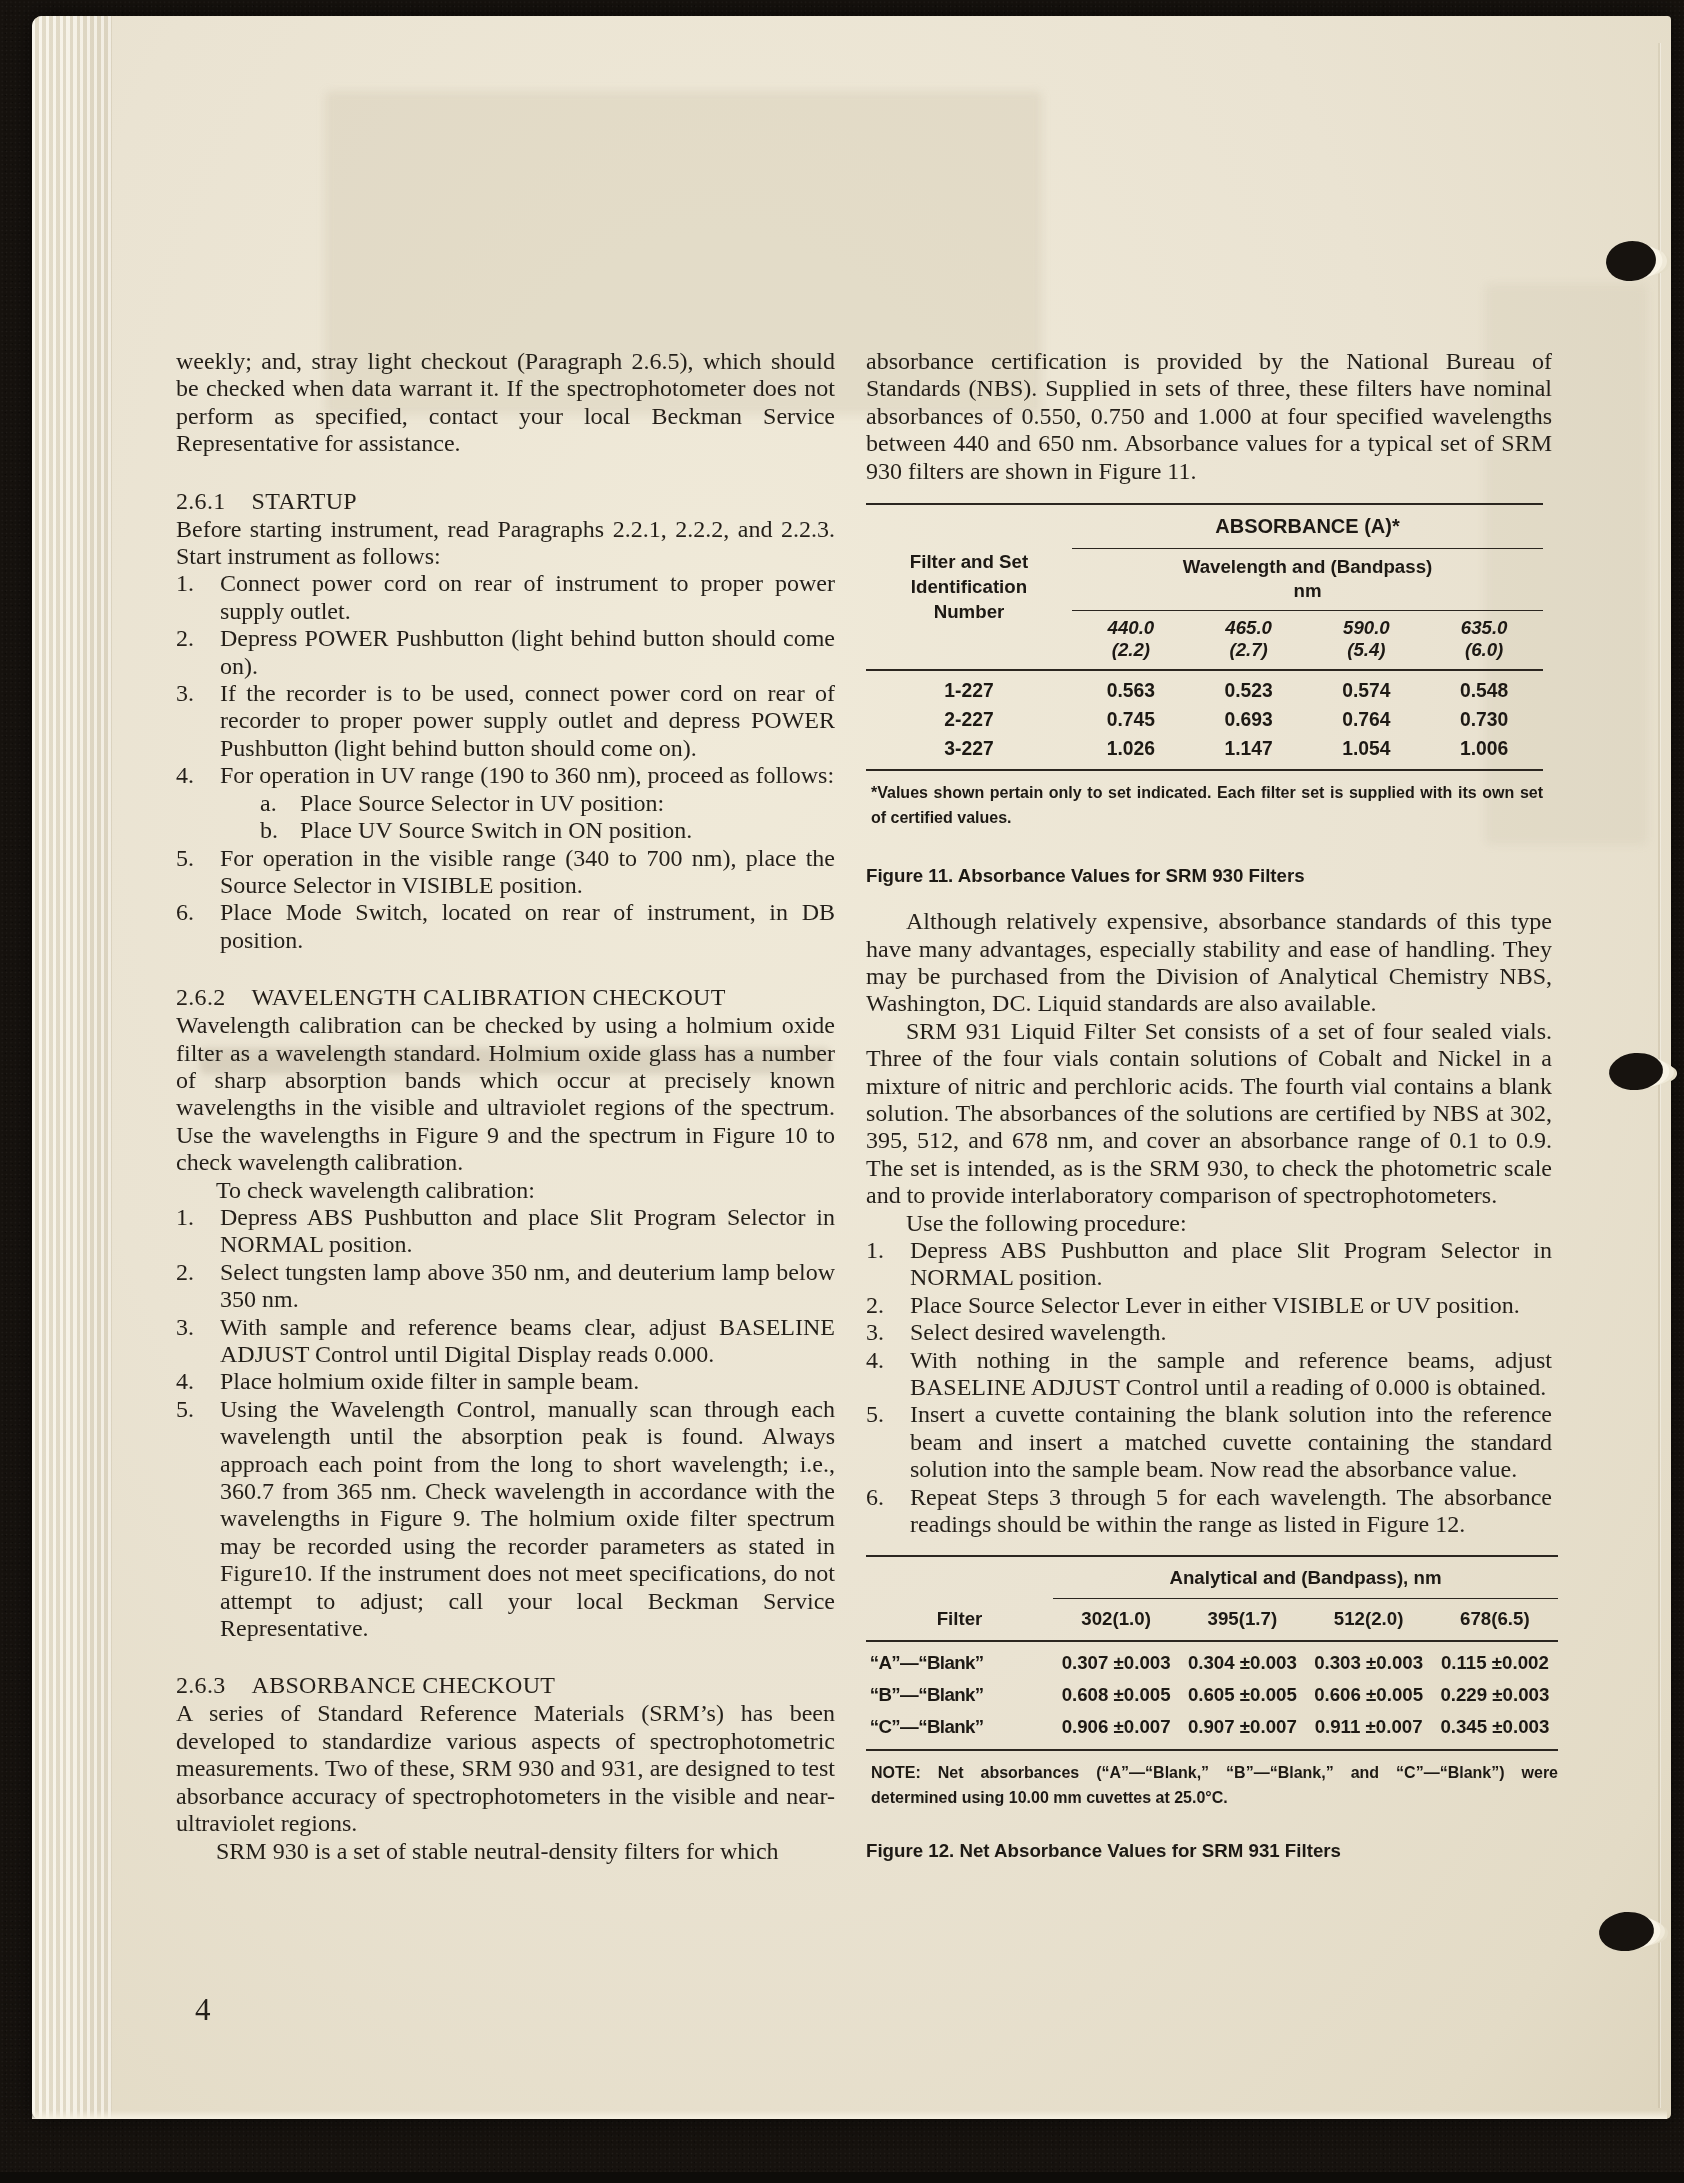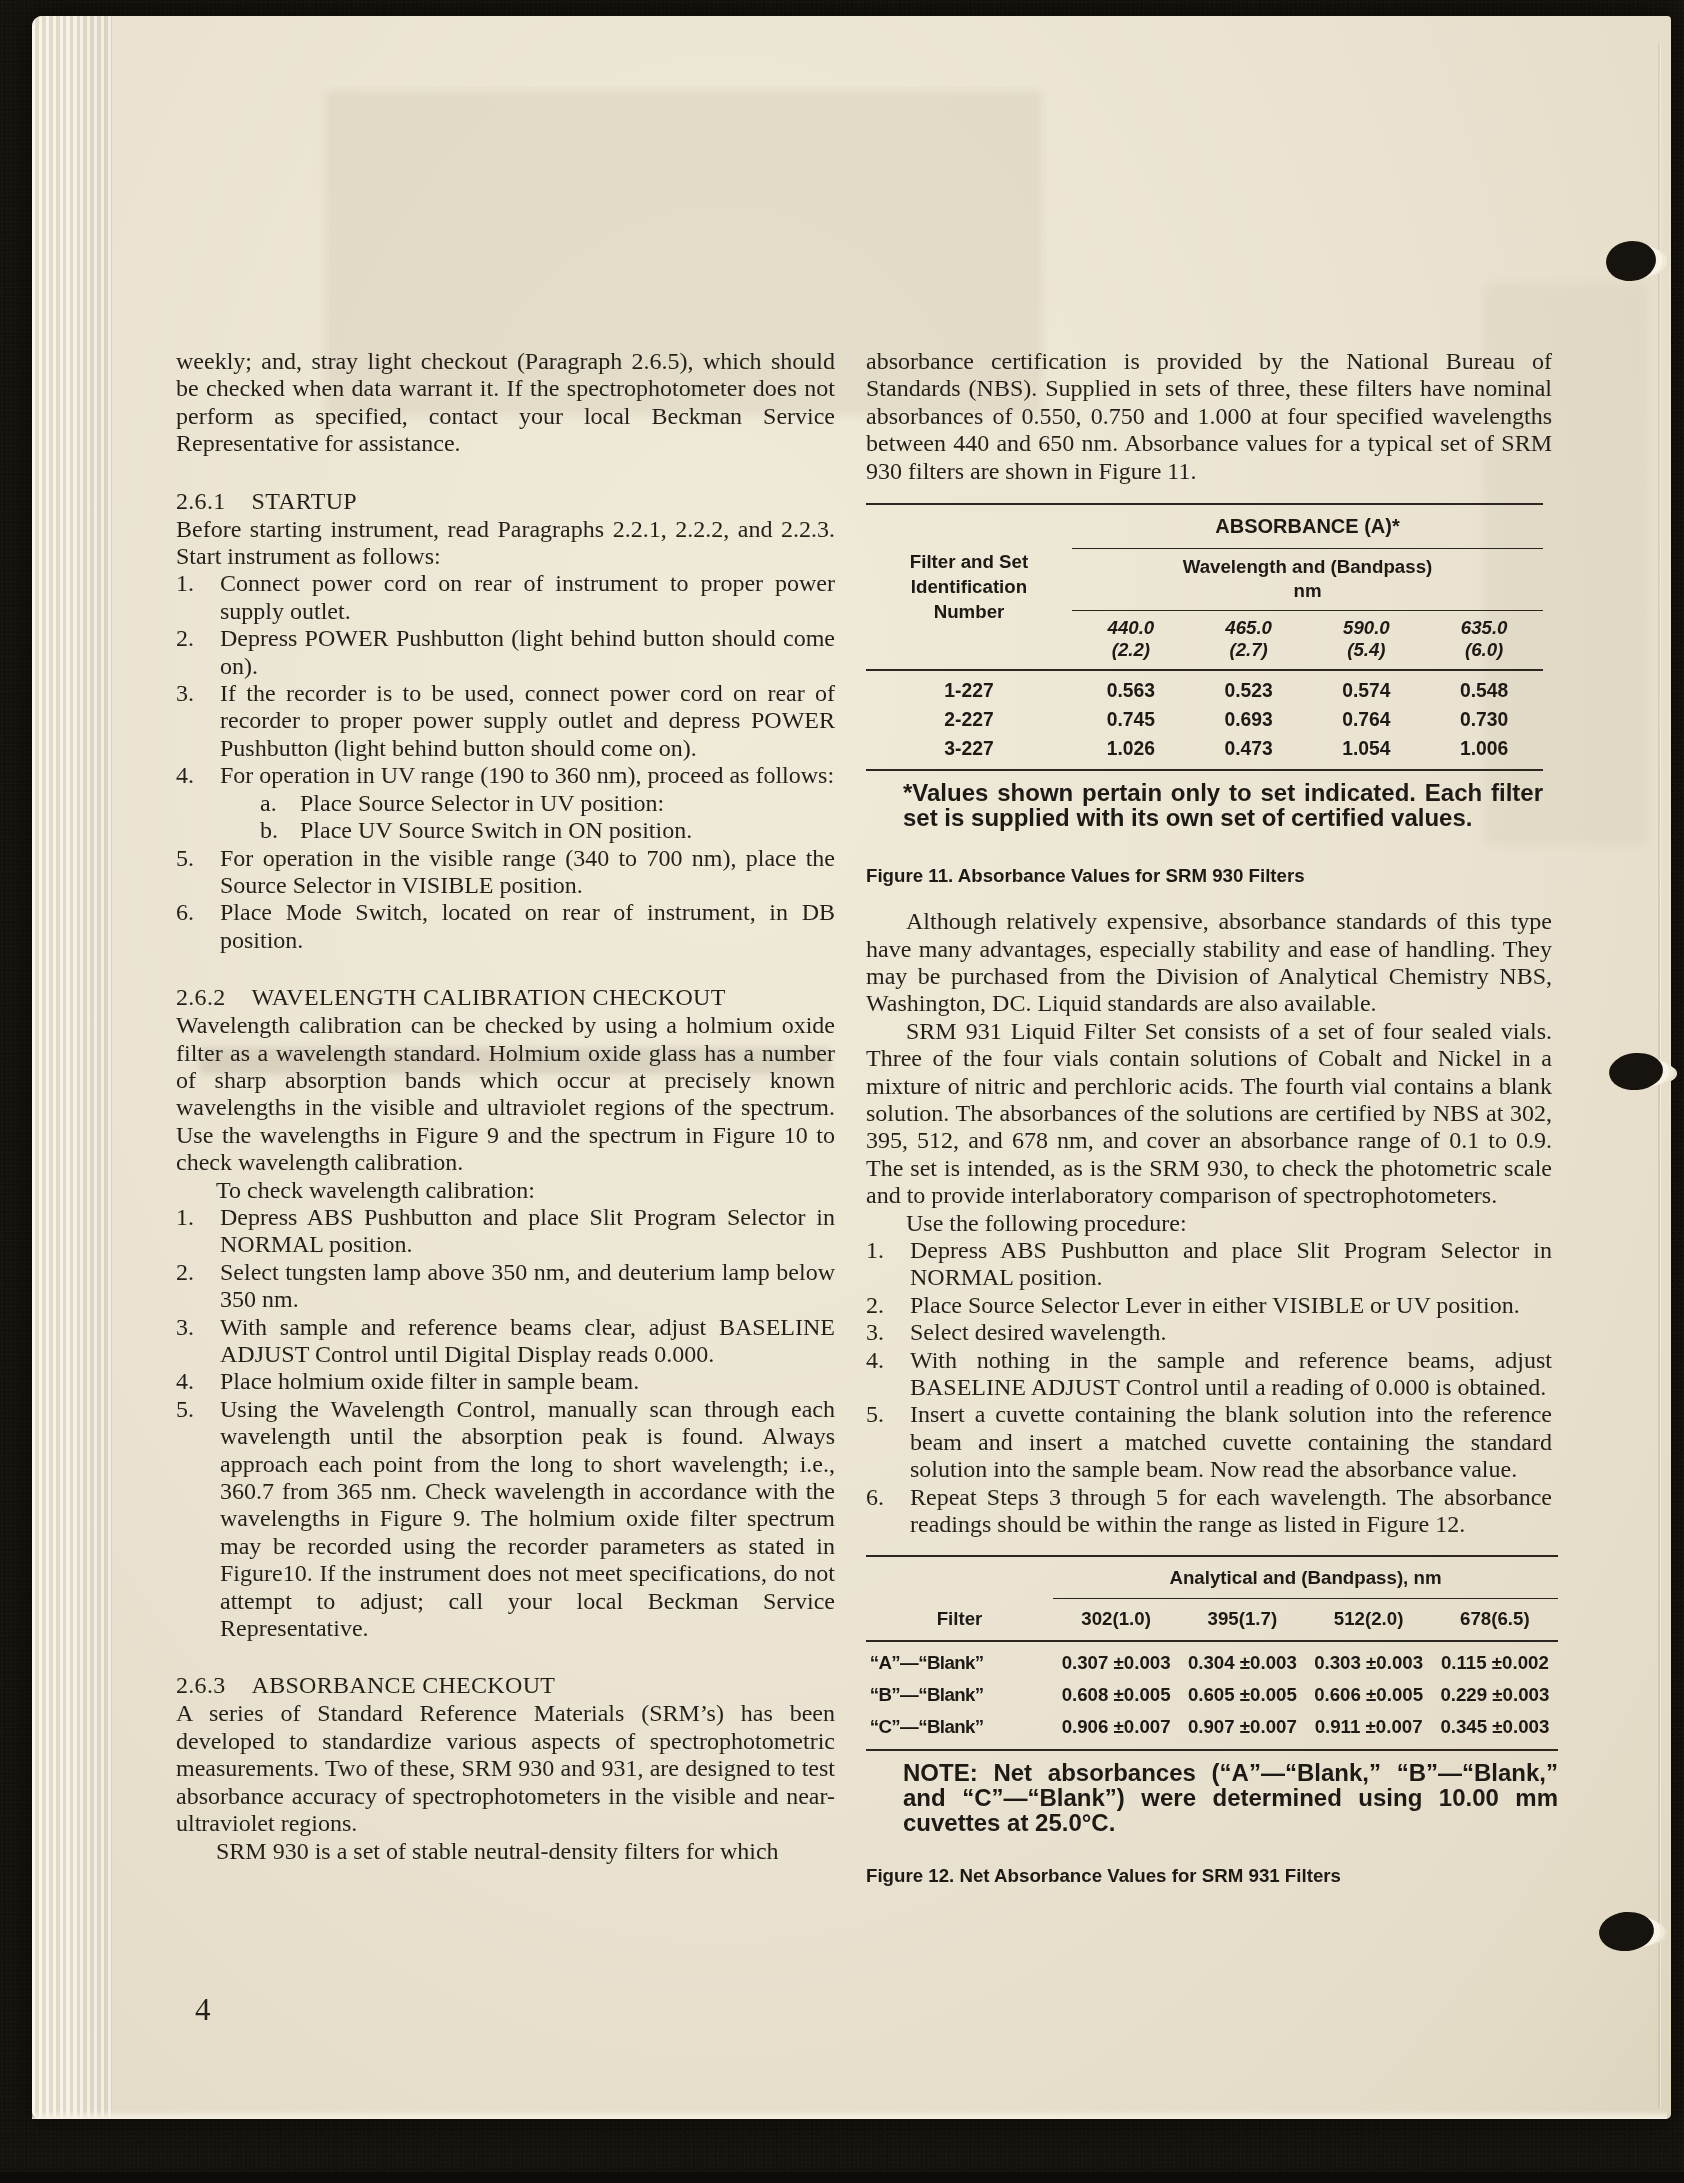--- a/index.html
+++ b/index.html
@@ -70,21 +70,21 @@
   .f11-top{display:grid;grid-template-columns:206px 1fr;}
   .f11-stub{display:flex;flex-direction:column;justify-content:center;align-items:center;
     font-size:18.7px;line-height:25px;text-align:center;}
   .f11-abs{text-align:center;font-size:20px;padding:8.7px 0 7.5px;}
   .f11-wl{text-align:center;font-size:18.7px;line-height:24px;padding:6.2px 0;}
   .f11-cols{display:grid;grid-template-columns:repeat(4,1fr);padding:6.2px 0 7.5px;font-style:italic;}
   .f11-cols div{text-align:center;font-size:18.7px;line-height:22.5px;}
   .f11-row{display:grid;grid-template-columns:206px repeat(4,1fr);font-size:19.3px;line-height:29px;}
   .f11-row div{text-align:center;}
   .f11-rows{padding:5px 0 6.2px;}
-  .fig-footnote{margin-top:8.7px;font-size:24px;line-height:25px;font-weight:bold;text-align:justify;padding-left:5px;margin-left:32px;}
+  .fig-footnote{margin-top:8.7px;font-size:16px;line-height:25px;font-weight:bold;text-align:justify;padding-left:5px;}
   .fig-caption{margin-top:32px;font-size:18.7px;}
 
   
   .fig12{margin-top:16px;width:692px;}
   .f12-header{display:grid;grid-template-columns:187px 1fr;}
   .f12-header .hd{text-align:center;font-size:18.7px;padding:7.5px 0 6.2px;border-bottom:1.9px solid #2b2620;}
   .f12-heads{display:grid;grid-template-columns:187px repeat(4,1fr);padding:6.2px 0 7.5px;}
   .f12-heads div{text-align:center;font-size:18.7px;}
   .f12-row{display:grid;grid-template-columns:187px repeat(4,1fr);font-size:18.7px;line-height:32px;}
   .f12-row .stub{text-align:left;padding-left:3.7px;letter-spacing:-0.6px;}
@@ -233,21 +233,21 @@
           <div class="f11-row">
             <div>2-227</div>
             <div>0.745</div>
             <div>0.693</div>
             <div>0.764</div>
             <div>0.730</div>
           </div>
           <div class="f11-row">
             <div>3-227</div>
             <div>1.026</div>
-            <div>0.473</div>
+            <div>1.147</div>
             <div>1.054</div>
             <div>1.006</div>
           </div>
         </div>
         <hr class="rule">
         <p class="fig-footnote">*Values shown pertain only to set indicated. Each filter set is supplied with its own set of certified values.</p>
         <p class="fig-caption">Figure 11. Absorbance Values for SRM 930 Filters</p>
       </div>
 
       <p class="para indent" style="margin-top:15px;">Although relatively expensive, absorbance standards of this type have many advantages, especially stability and ease of handling. They may be purchased from the Division of Analytical Chemistry NBS, Washington, DC. Liquid standards are also available.</p>

